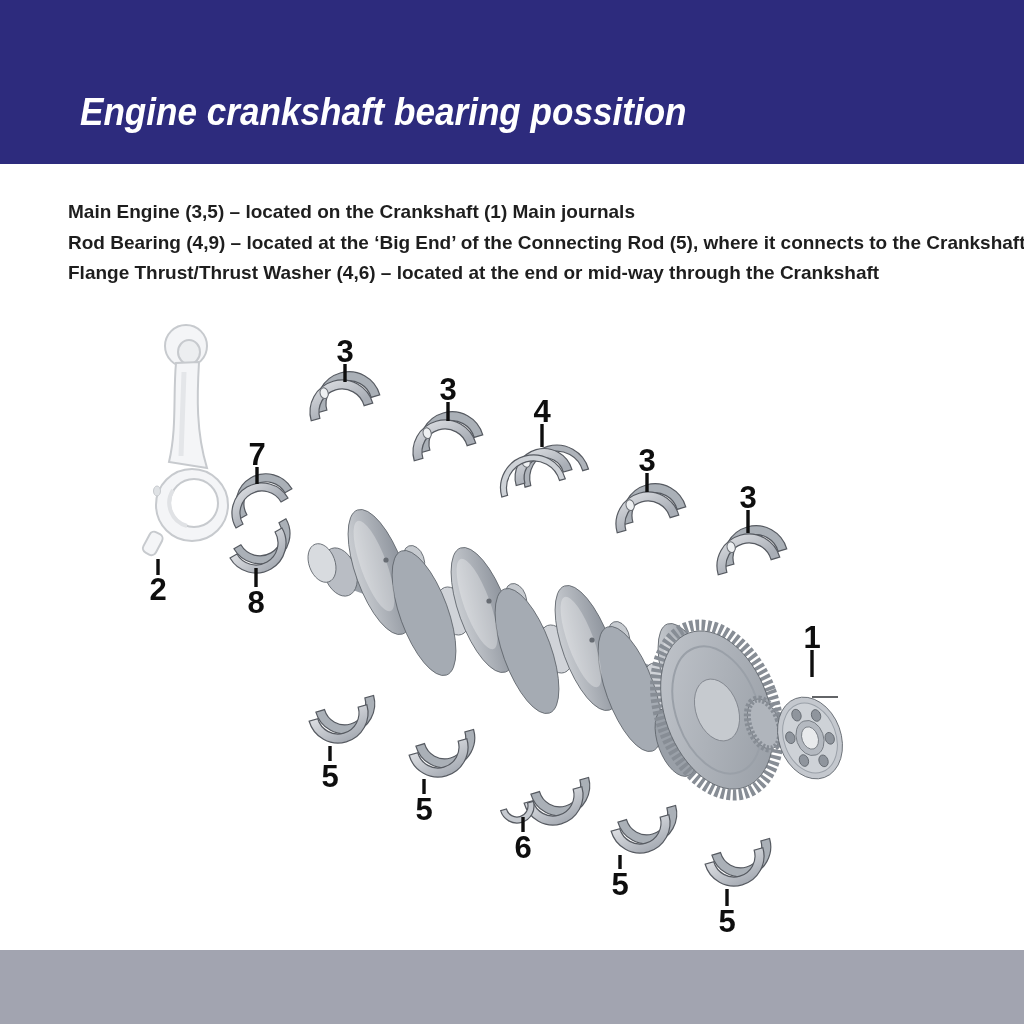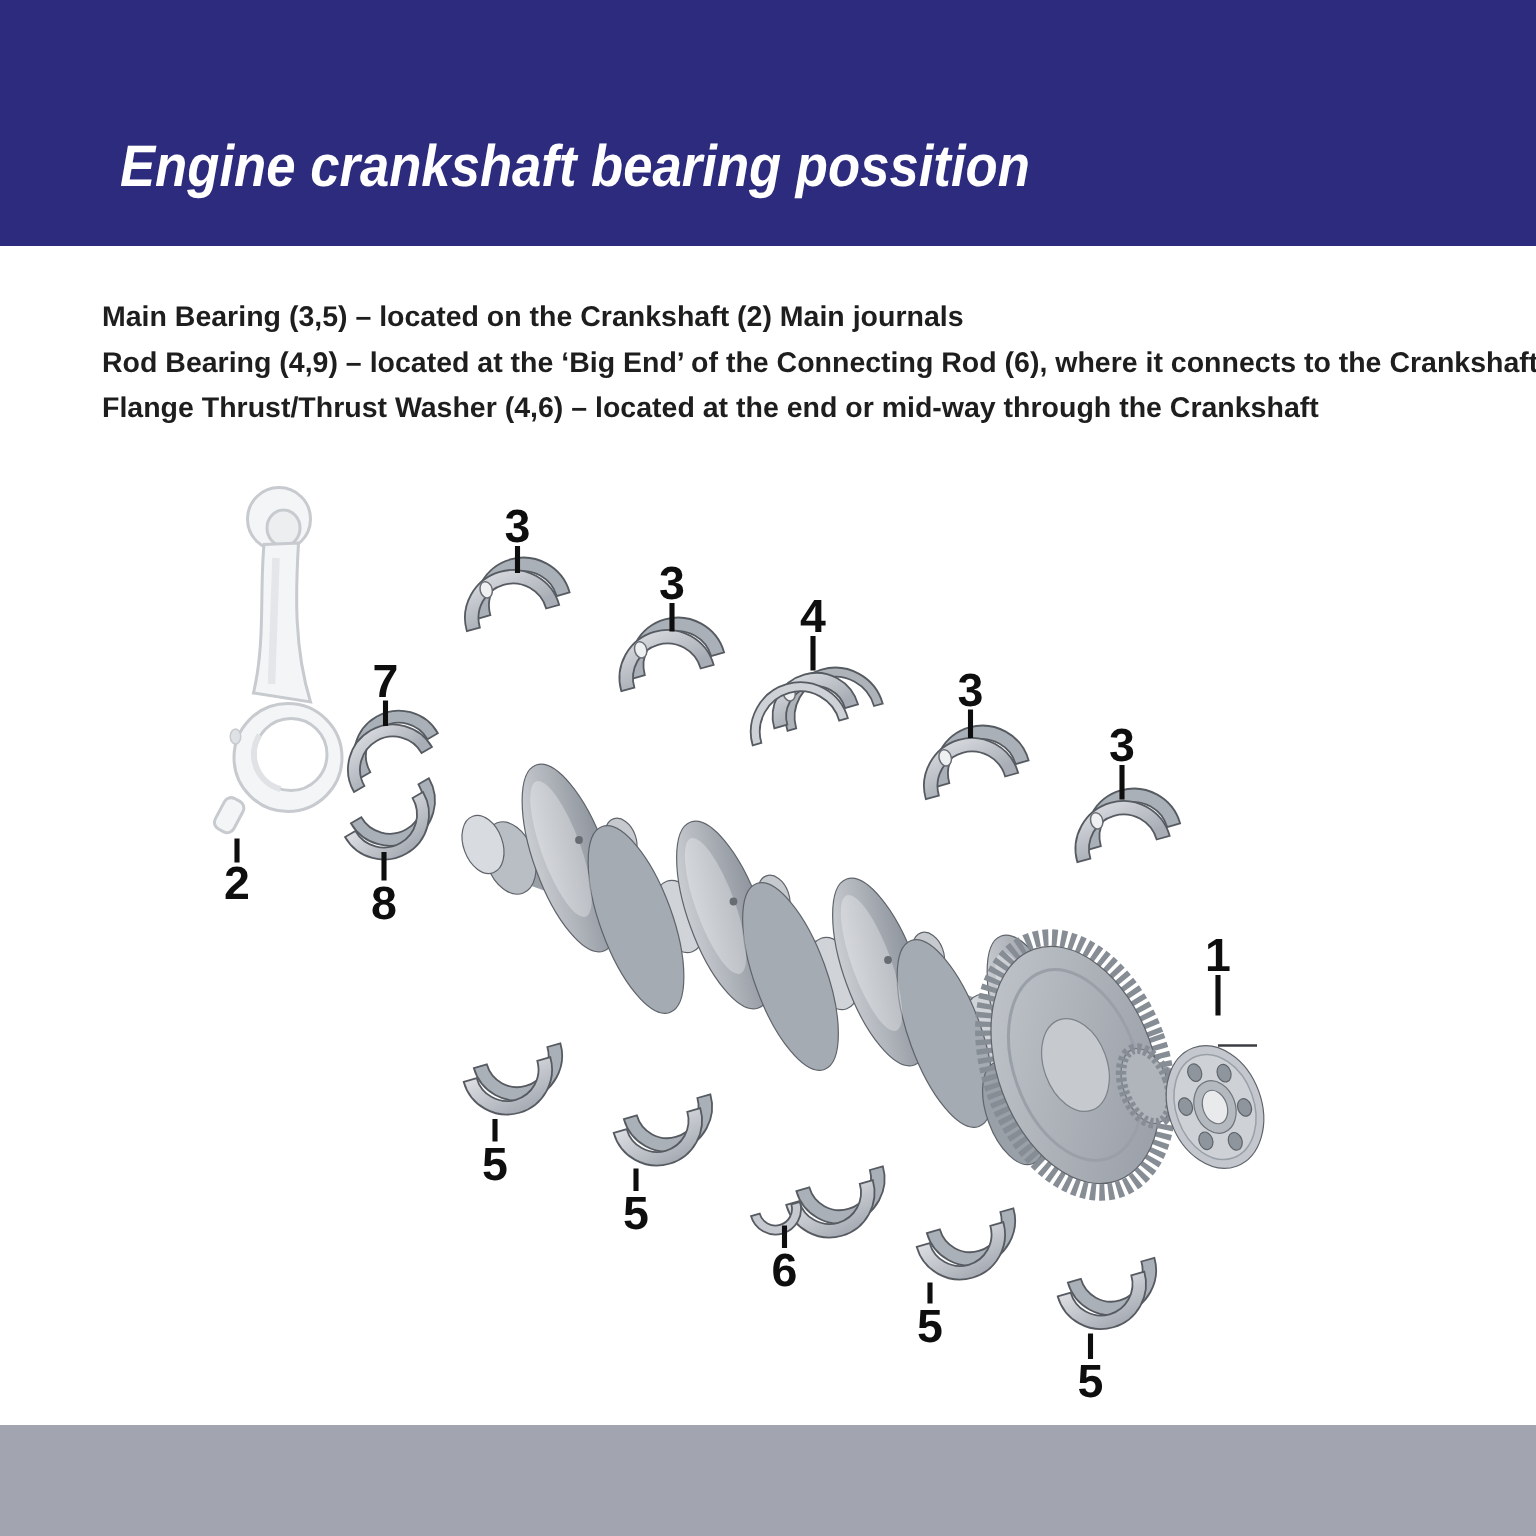--- a/index.html
+++ b/index.html
@@ -62,24 +62,24 @@
 </style>
 </head>
 <body>
 
 <div class="header-band">
   <div class="page-title">Engine crankshaft bearing possition</div>
 </div>
 
 <div class="description-block">
   <div>
-    <span class="seg-b">Main Bearing</span><span class="seg-r"> (3,5) – located on the </span><span class="seg-b">Crankshaft</span><span class="seg-r"> (2) Main journals</span>
+    <span class="seg-b">Main Engine</span><span class="seg-r"> (3,5) – located on the </span><span class="seg-b">Crankshaft</span><span class="seg-r"> (1) Main journals</span>
   </div>
   <div>
-    <span class="seg-b">Rod Bearing</span><span class="seg-r"> (4,9) – located at the ‘Big End’ of the </span><span class="seg-b">Connecting Rod</span><span class="seg-r"> (6), where it connects to the </span><span class="seg-b">Crankshaft</span>
+    <span class="seg-b">Rod Bearing</span><span class="seg-r"> (4,9) – located at the ‘Big End’ of the </span><span class="seg-b">Connecting Rod</span><span class="seg-r"> (5), where it connects to the </span><span class="seg-b">Crankshaft</span>
   </div>
   <div>
     <span class="seg-b">Flange Thrust/Thrust Washer</span><span class="seg-r"> (4,6) – located at the end or mid-way through the </span><span class="seg-b">Crankshaft</span>
   </div>
 </div>
 
 <svg class="diagram-svg" viewBox="0 0 1024 1024" xmlns="http://www.w3.org/2000/svg">
   <defs>
     <linearGradient id="shellGrad" x1="0" y1="0" x2="0.35" y2="1">
       <stop offset="0" stop-color="#dcdee2"></stop>

